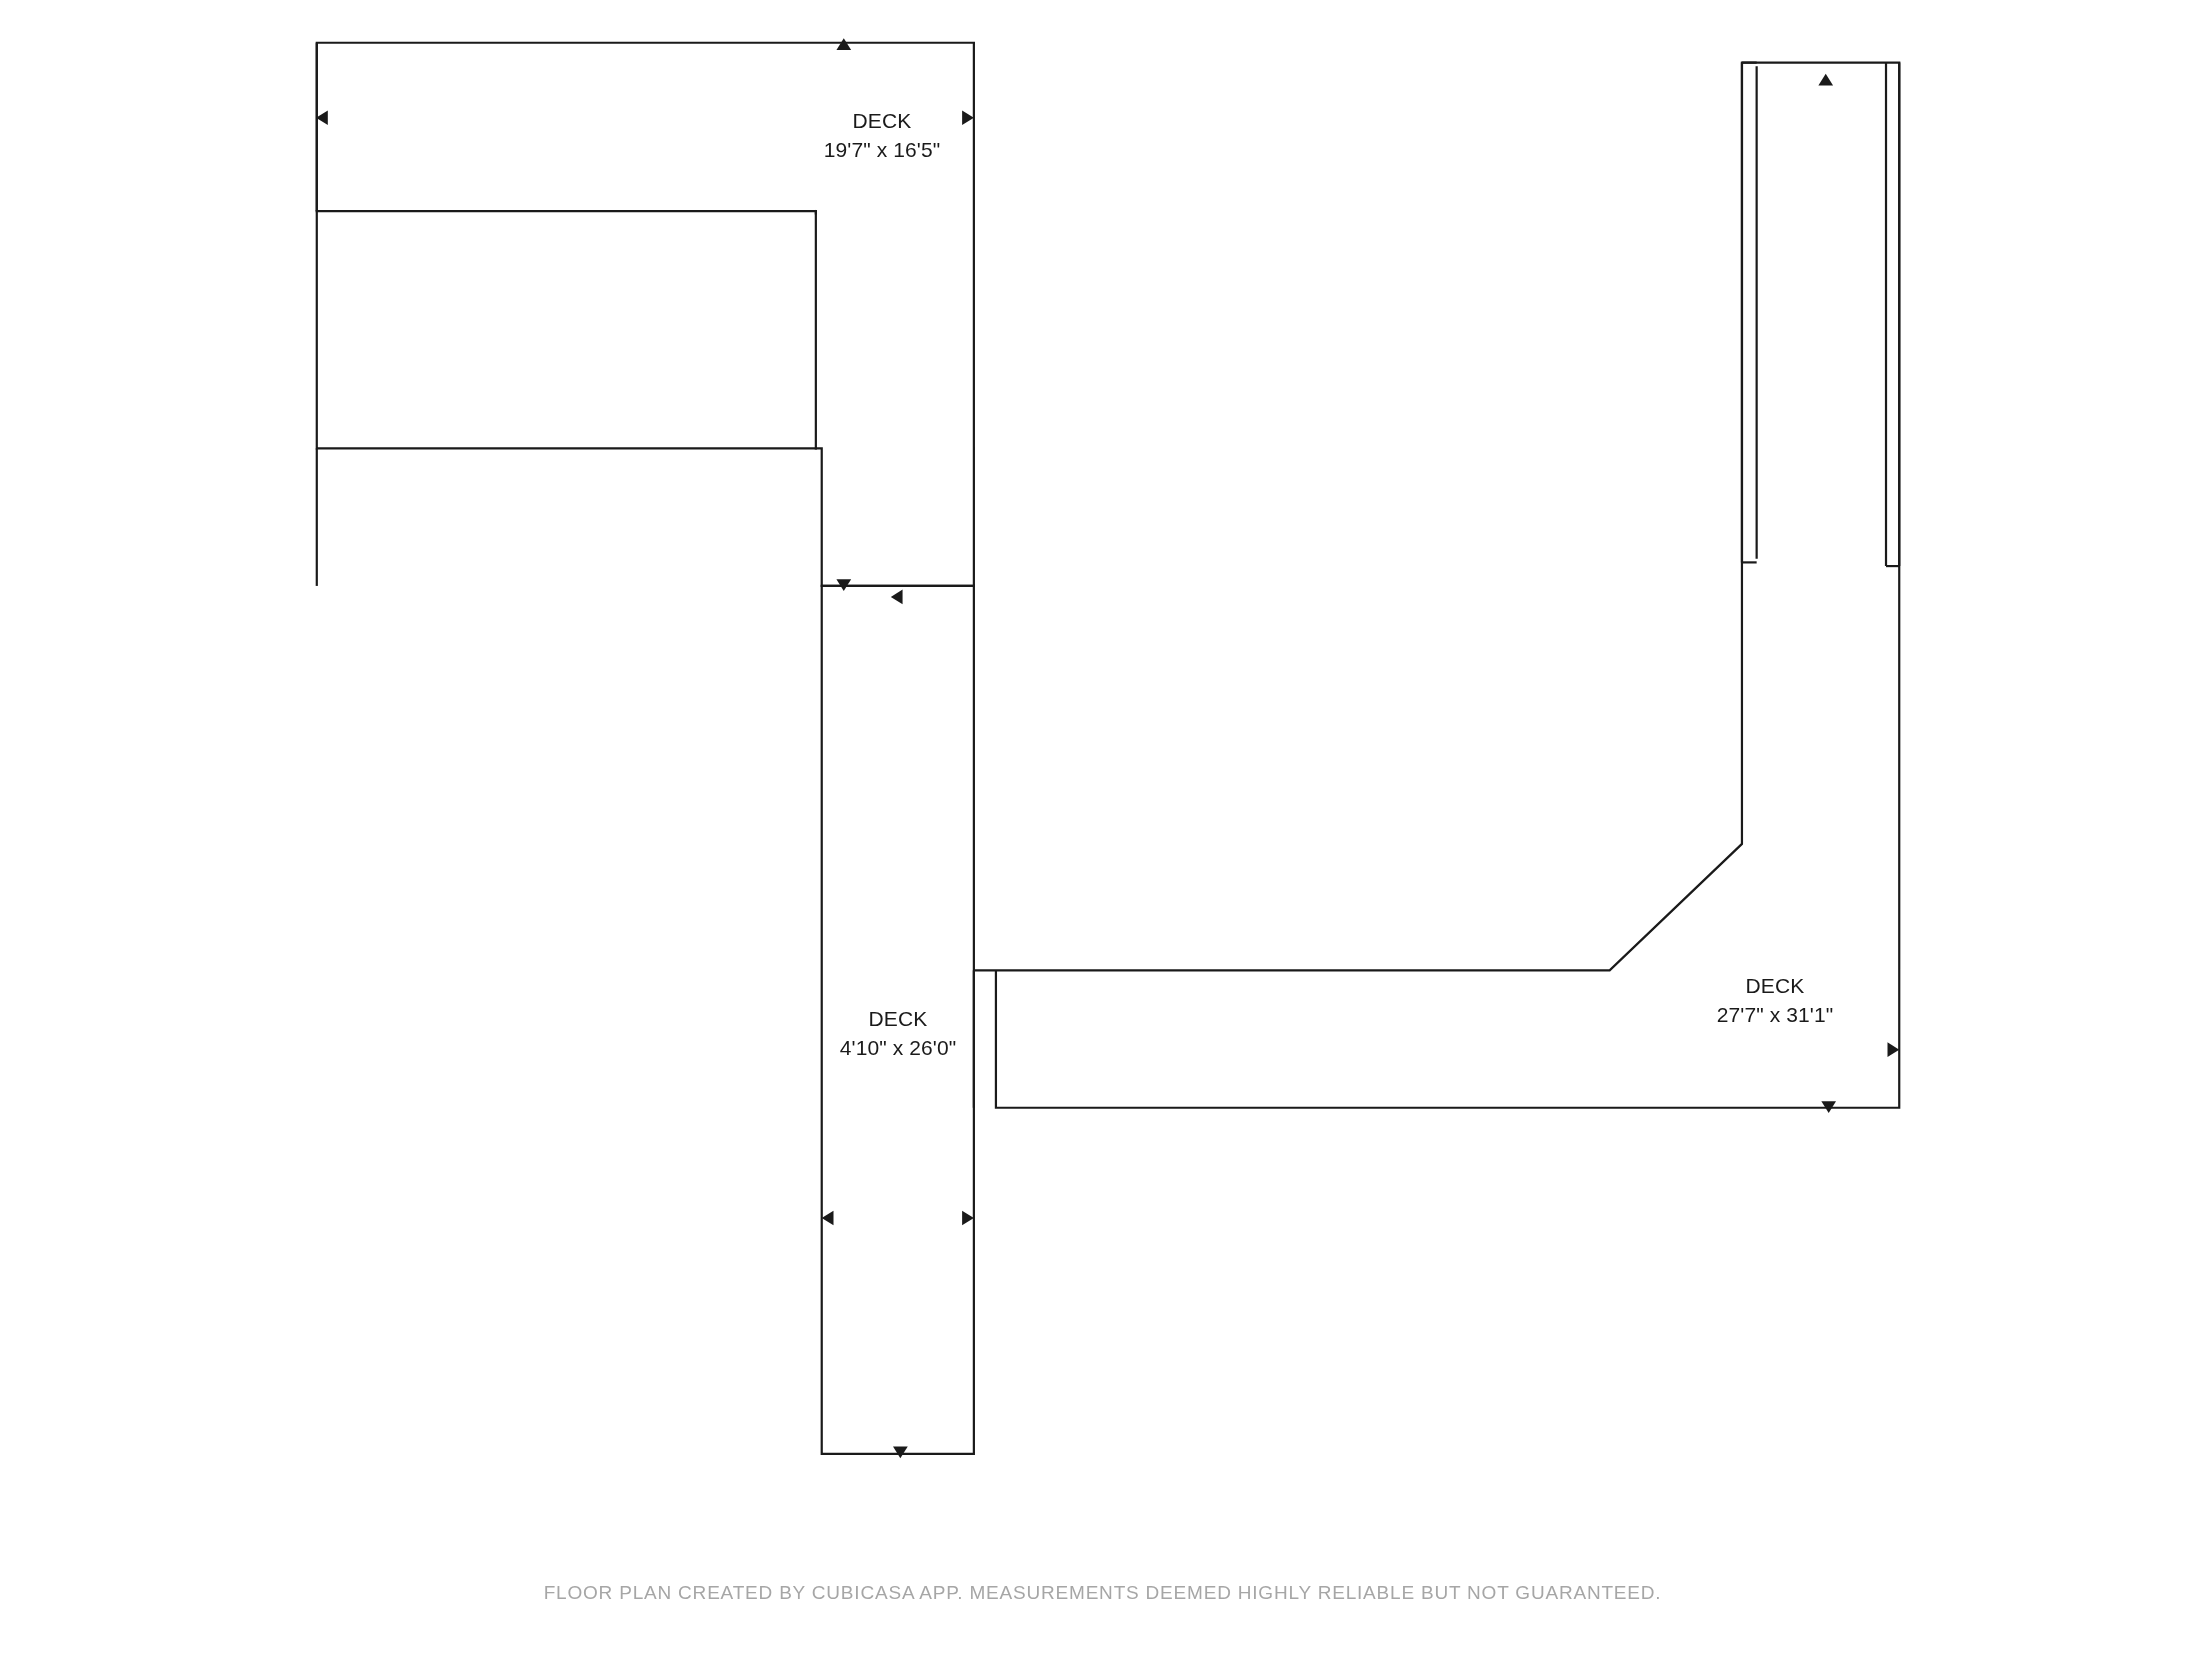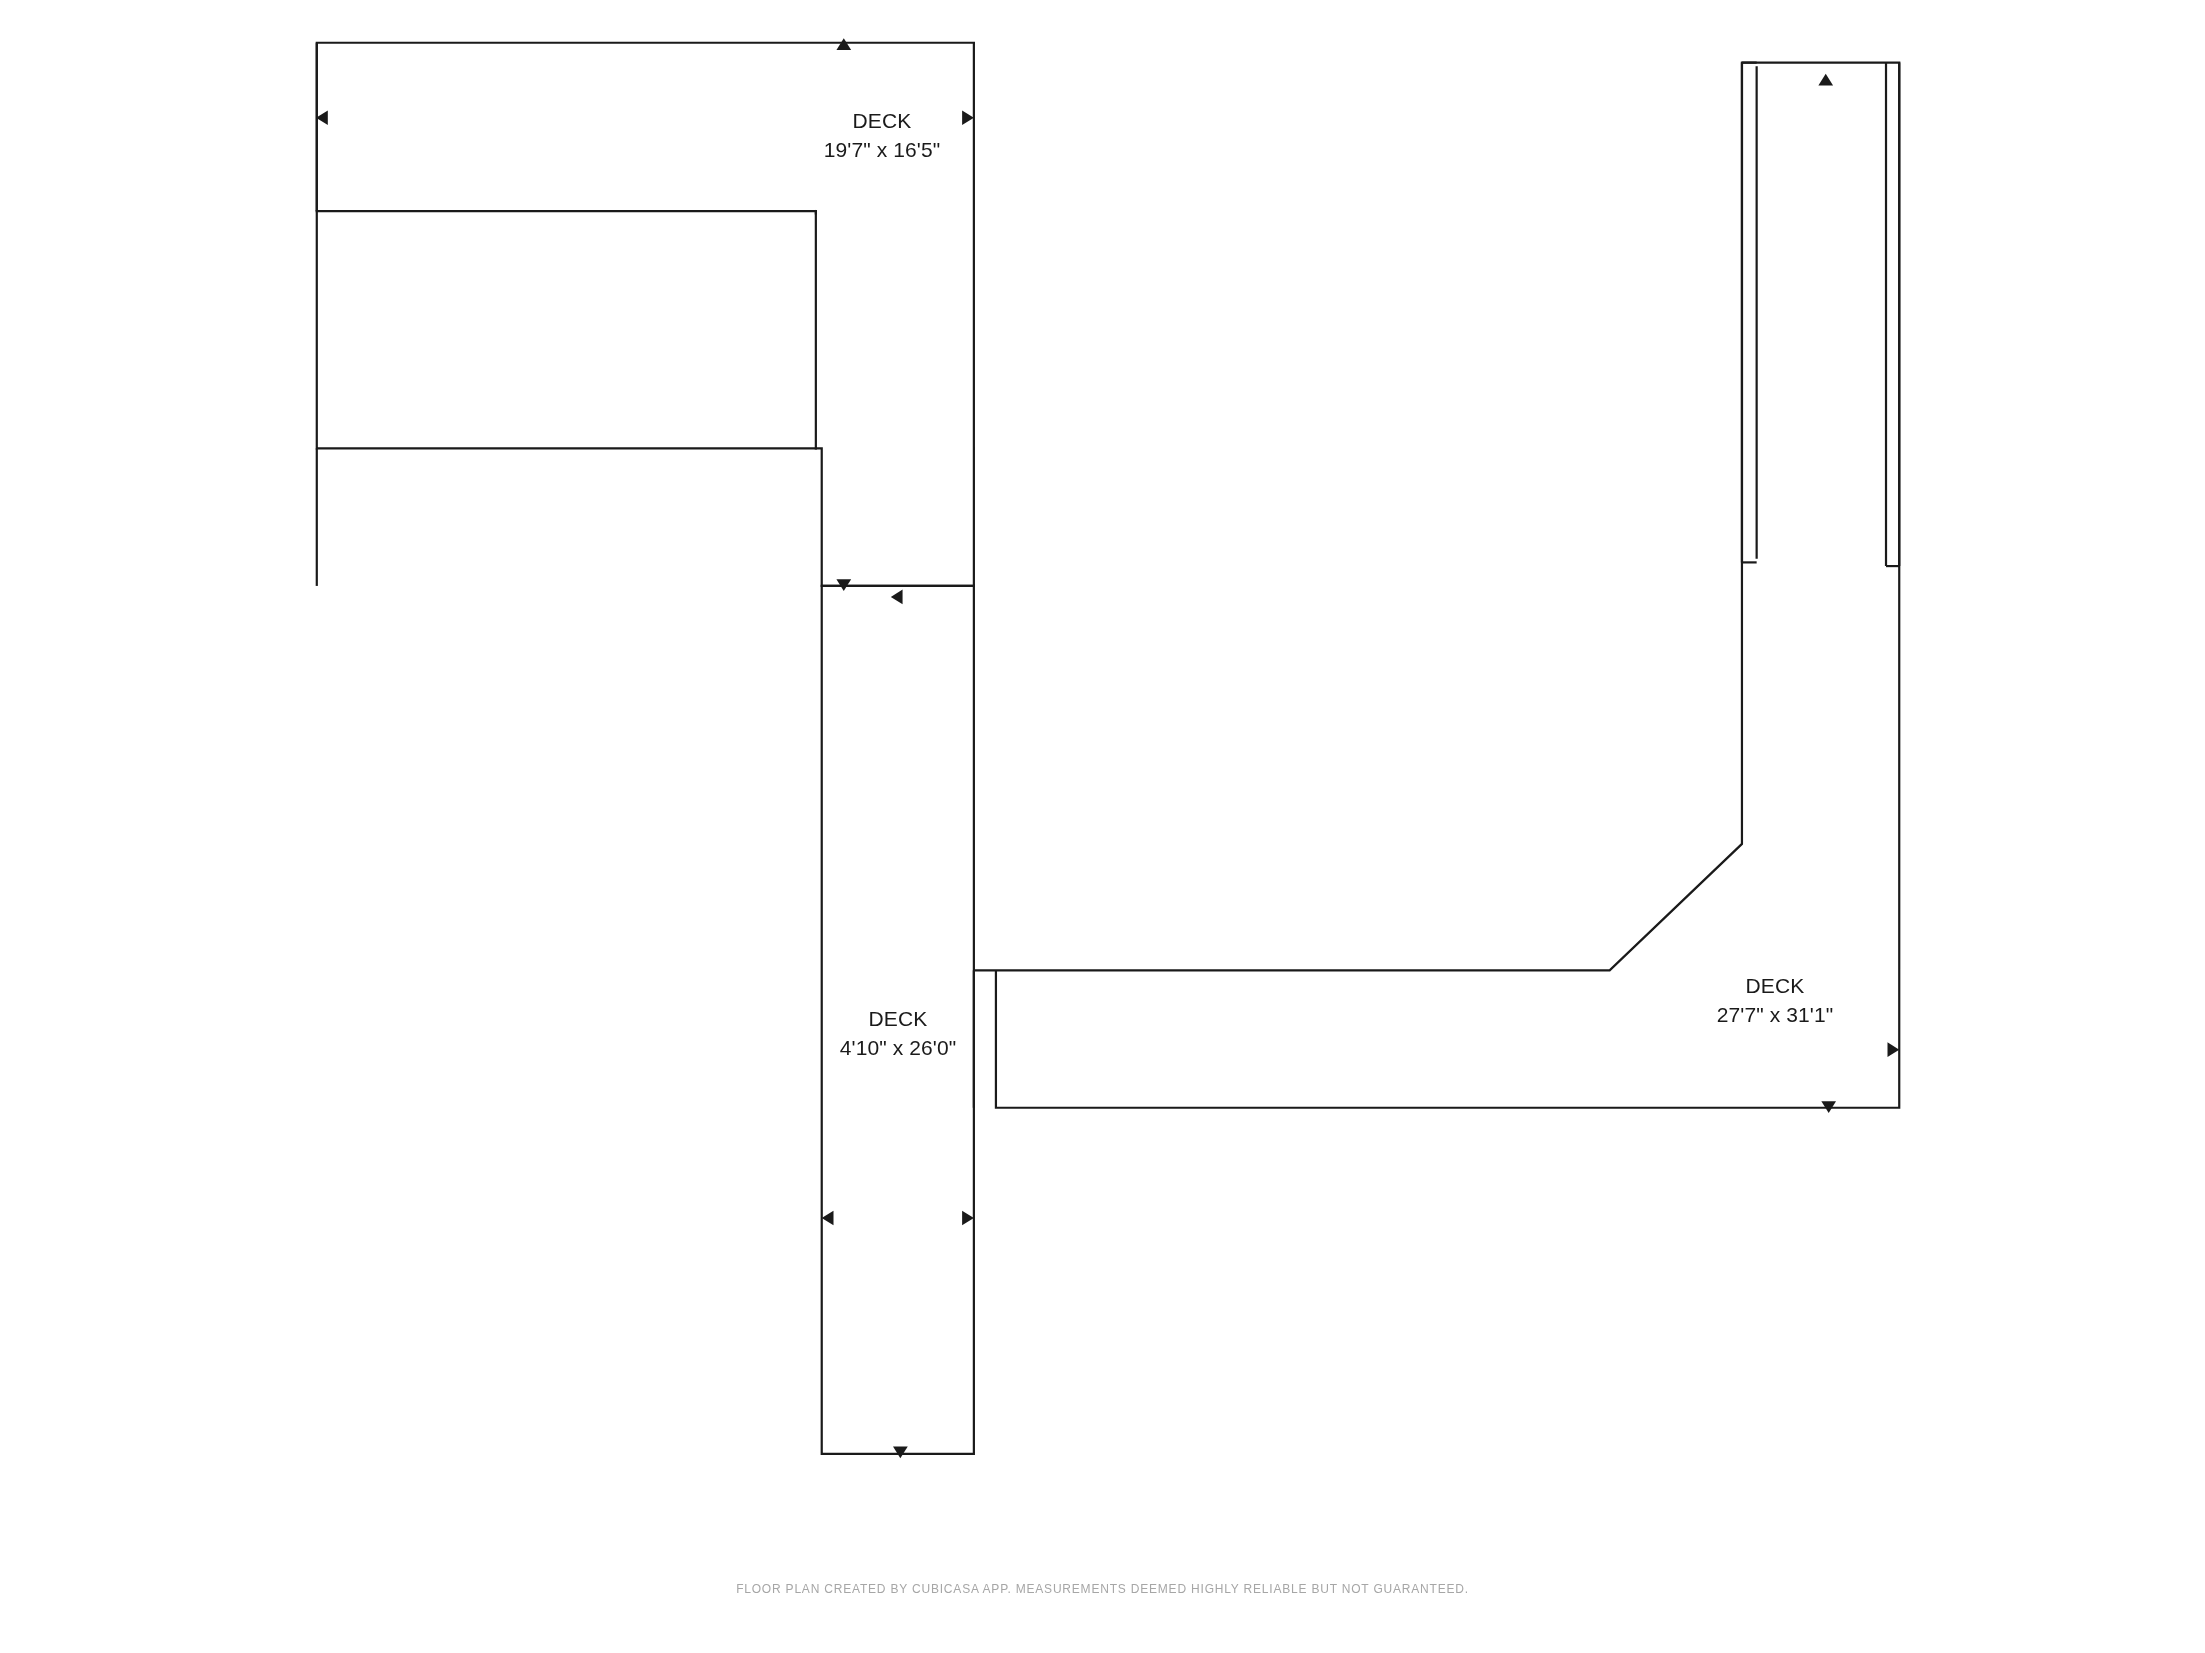--- a/index.html
+++ b/index.html
@@ -48,21 +48,21 @@
     letter-spacing: 0.1px;
   }
   #footer-note {
     position: absolute;
     left: 0;
     top: 1582px;
     width: 2205px;
     text-align: center;
     color: #a6a6a6;
     font-family: "Liberation Sans", sans-serif;
-    font-size: 12px;
+    font-size: 19px;
     letter-spacing: 0.8px;
     white-space: nowrap;
     user-select: none;
   }
 </style>
 </head>
 <body>
 
 <div id="plan-root">
 

